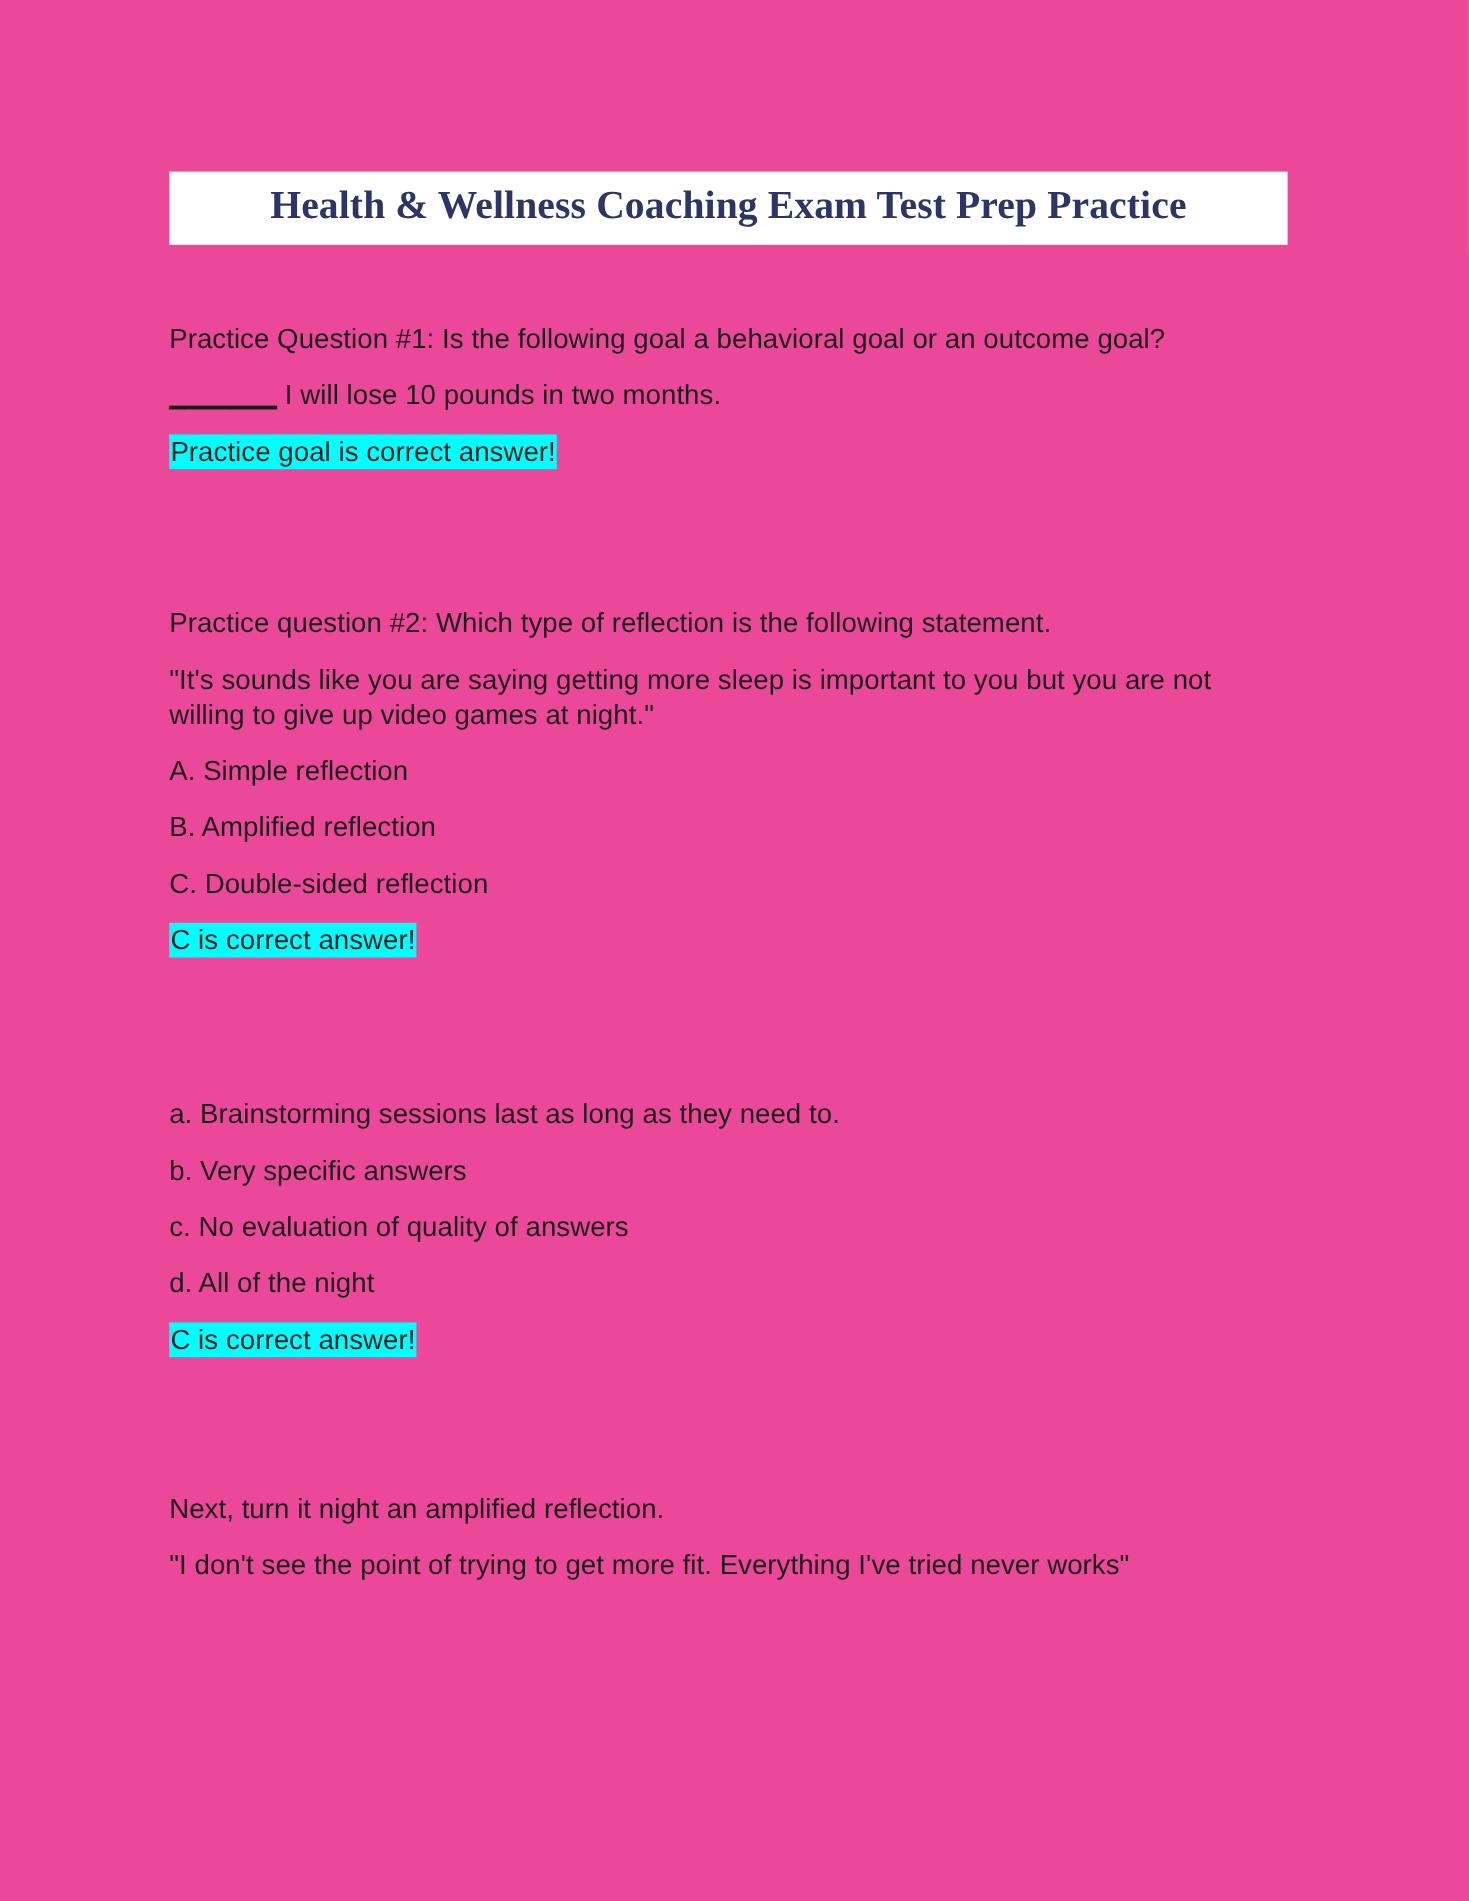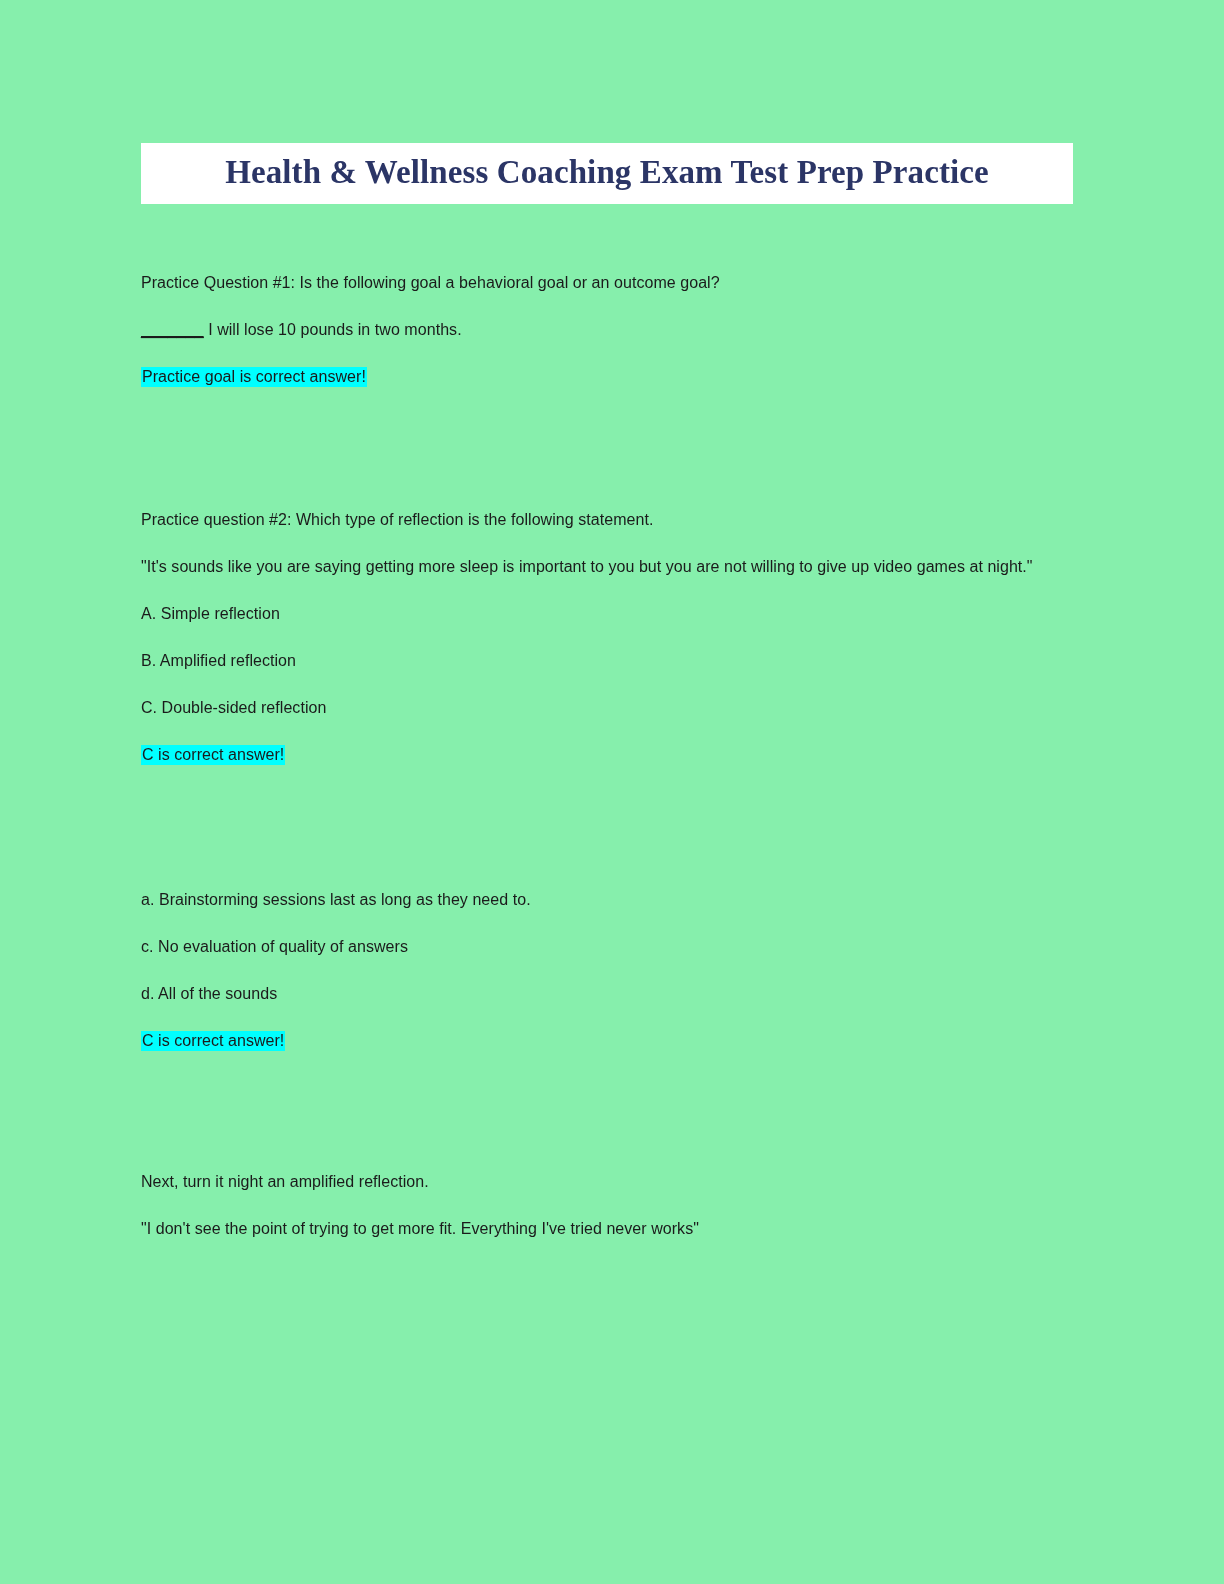--- a/index.html
+++ b/index.html
@@ -10,21 +10,21 @@
     width: 1224px;
     height: 1584px;
     background: #d5dbe3;
     font-family: "Liberation Sans", sans-serif;
     overflow: hidden;
     position: relative;
   }
   .page {
     position: absolute;
     inset: 0;
-    background: #86efac;
+    background: #ec4899;
   }
   .title-band {
     position: absolute;
     left: 141px;
     top: 143px;
     width: 932px;
     background: #ffffff;
     padding: 8px 0 10px 0;
     box-sizing: border-box;
   }
@@ -38,21 +38,21 @@
     letter-spacing: 0.1px;
     white-space: nowrap;
   }
   .content {
     position: absolute;
     left: 141px;
     top: 268px;
     width: 932px;
   }
   .para {
-    font-size: 16px;
+    font-size: 23px;
     line-height: 29px;
     color: #1b1b1b;
     margin: 0 0 18px 0;
     letter-spacing: 0.05px;
   }
   .para.wrap {
     margin-bottom: 18px;
   }
   .hl {
     background: #00ffff;
@@ -103,22 +103,23 @@
       <p class="para">A. Simple reflection</p>
       <p class="para">B. Amplified reflection</p>
       <p class="para">C. Double-sided reflection</p>
       <p class="para"><span class="hl">C is correct answer!</span></p>
     </div>
 
     <div class="gap-block-2"></div>
 
     <div class="q-group">
       <p class="para">a. Brainstorming sessions last as long as they need to.</p>
+      <p class="para">b. Very specific answers</p>
       <p class="para">c. No evaluation of quality of answers</p>
-      <p class="para">d. All of the sounds</p>
+      <p class="para">d. All of the night</p>
       <p class="para"><span class="hl">C is correct answer!</span></p>
     </div>
 
     <div class="gap-block-3"></div>
 
     <div class="q-group">
       <p class="para">Next, turn it night an amplified reflection.</p>
       <p class="para">"I don't see the point of trying to get more fit. Everything I've tried never works"</p>
     </div>
 

